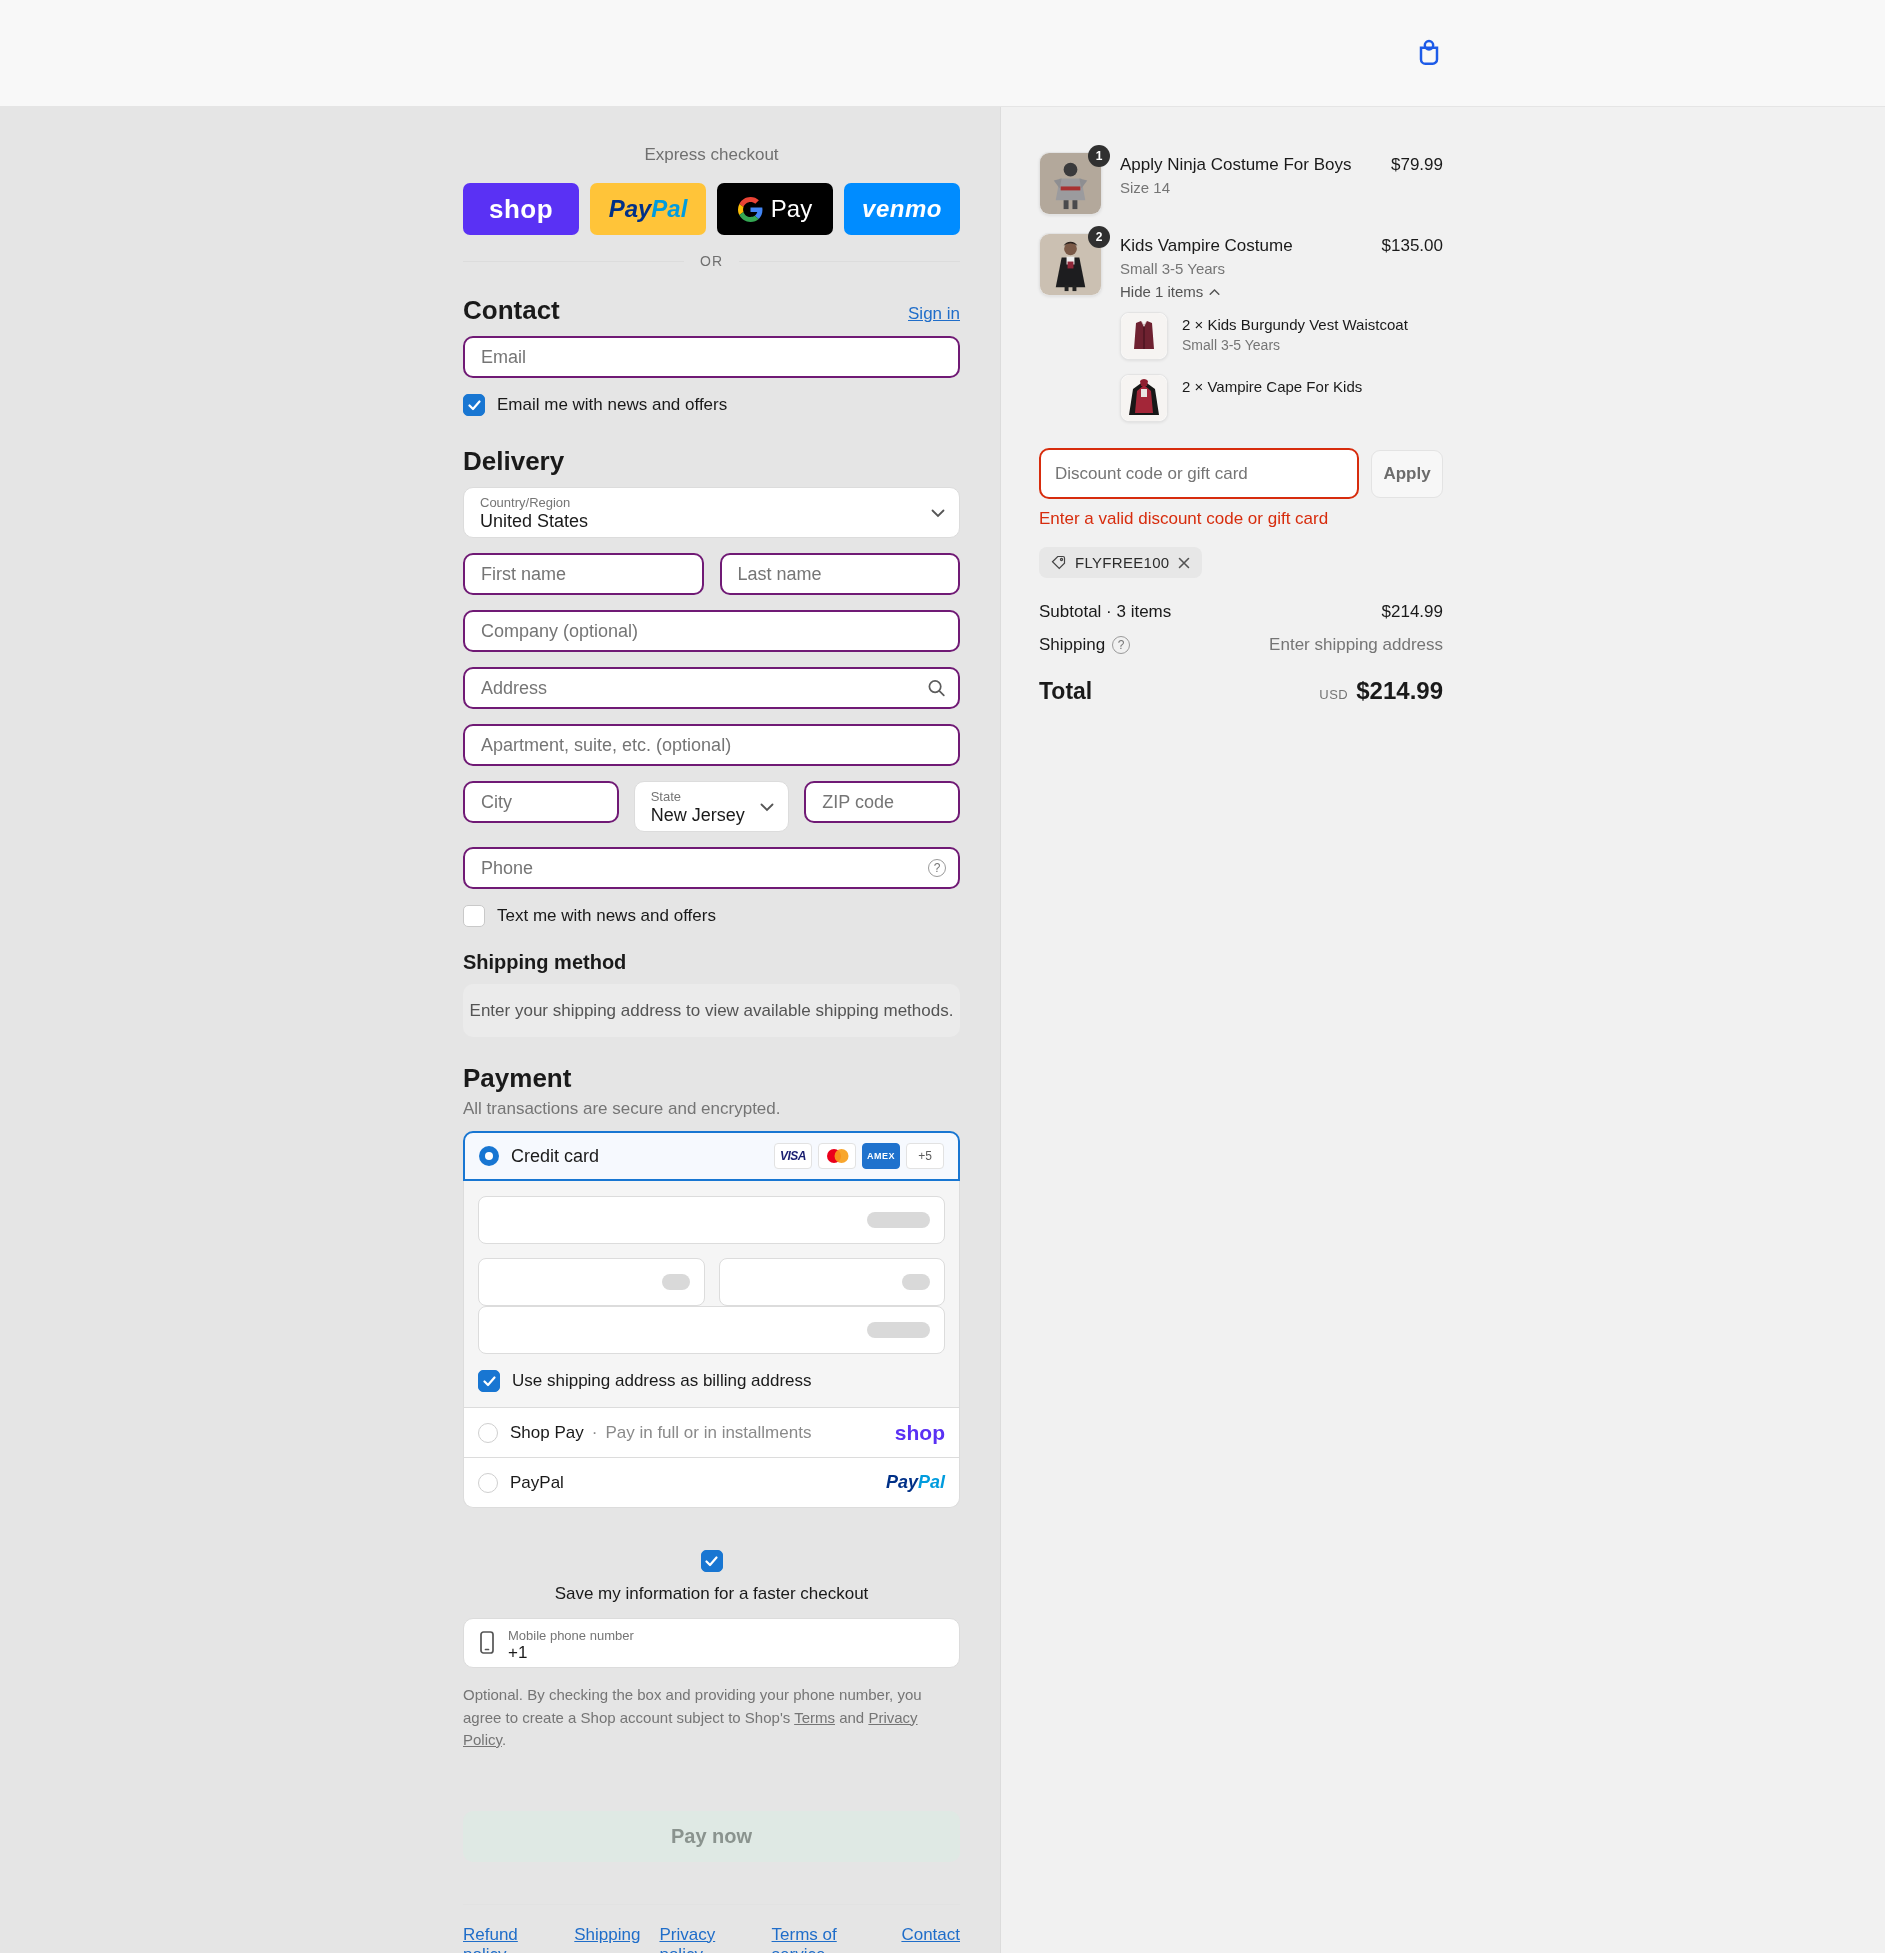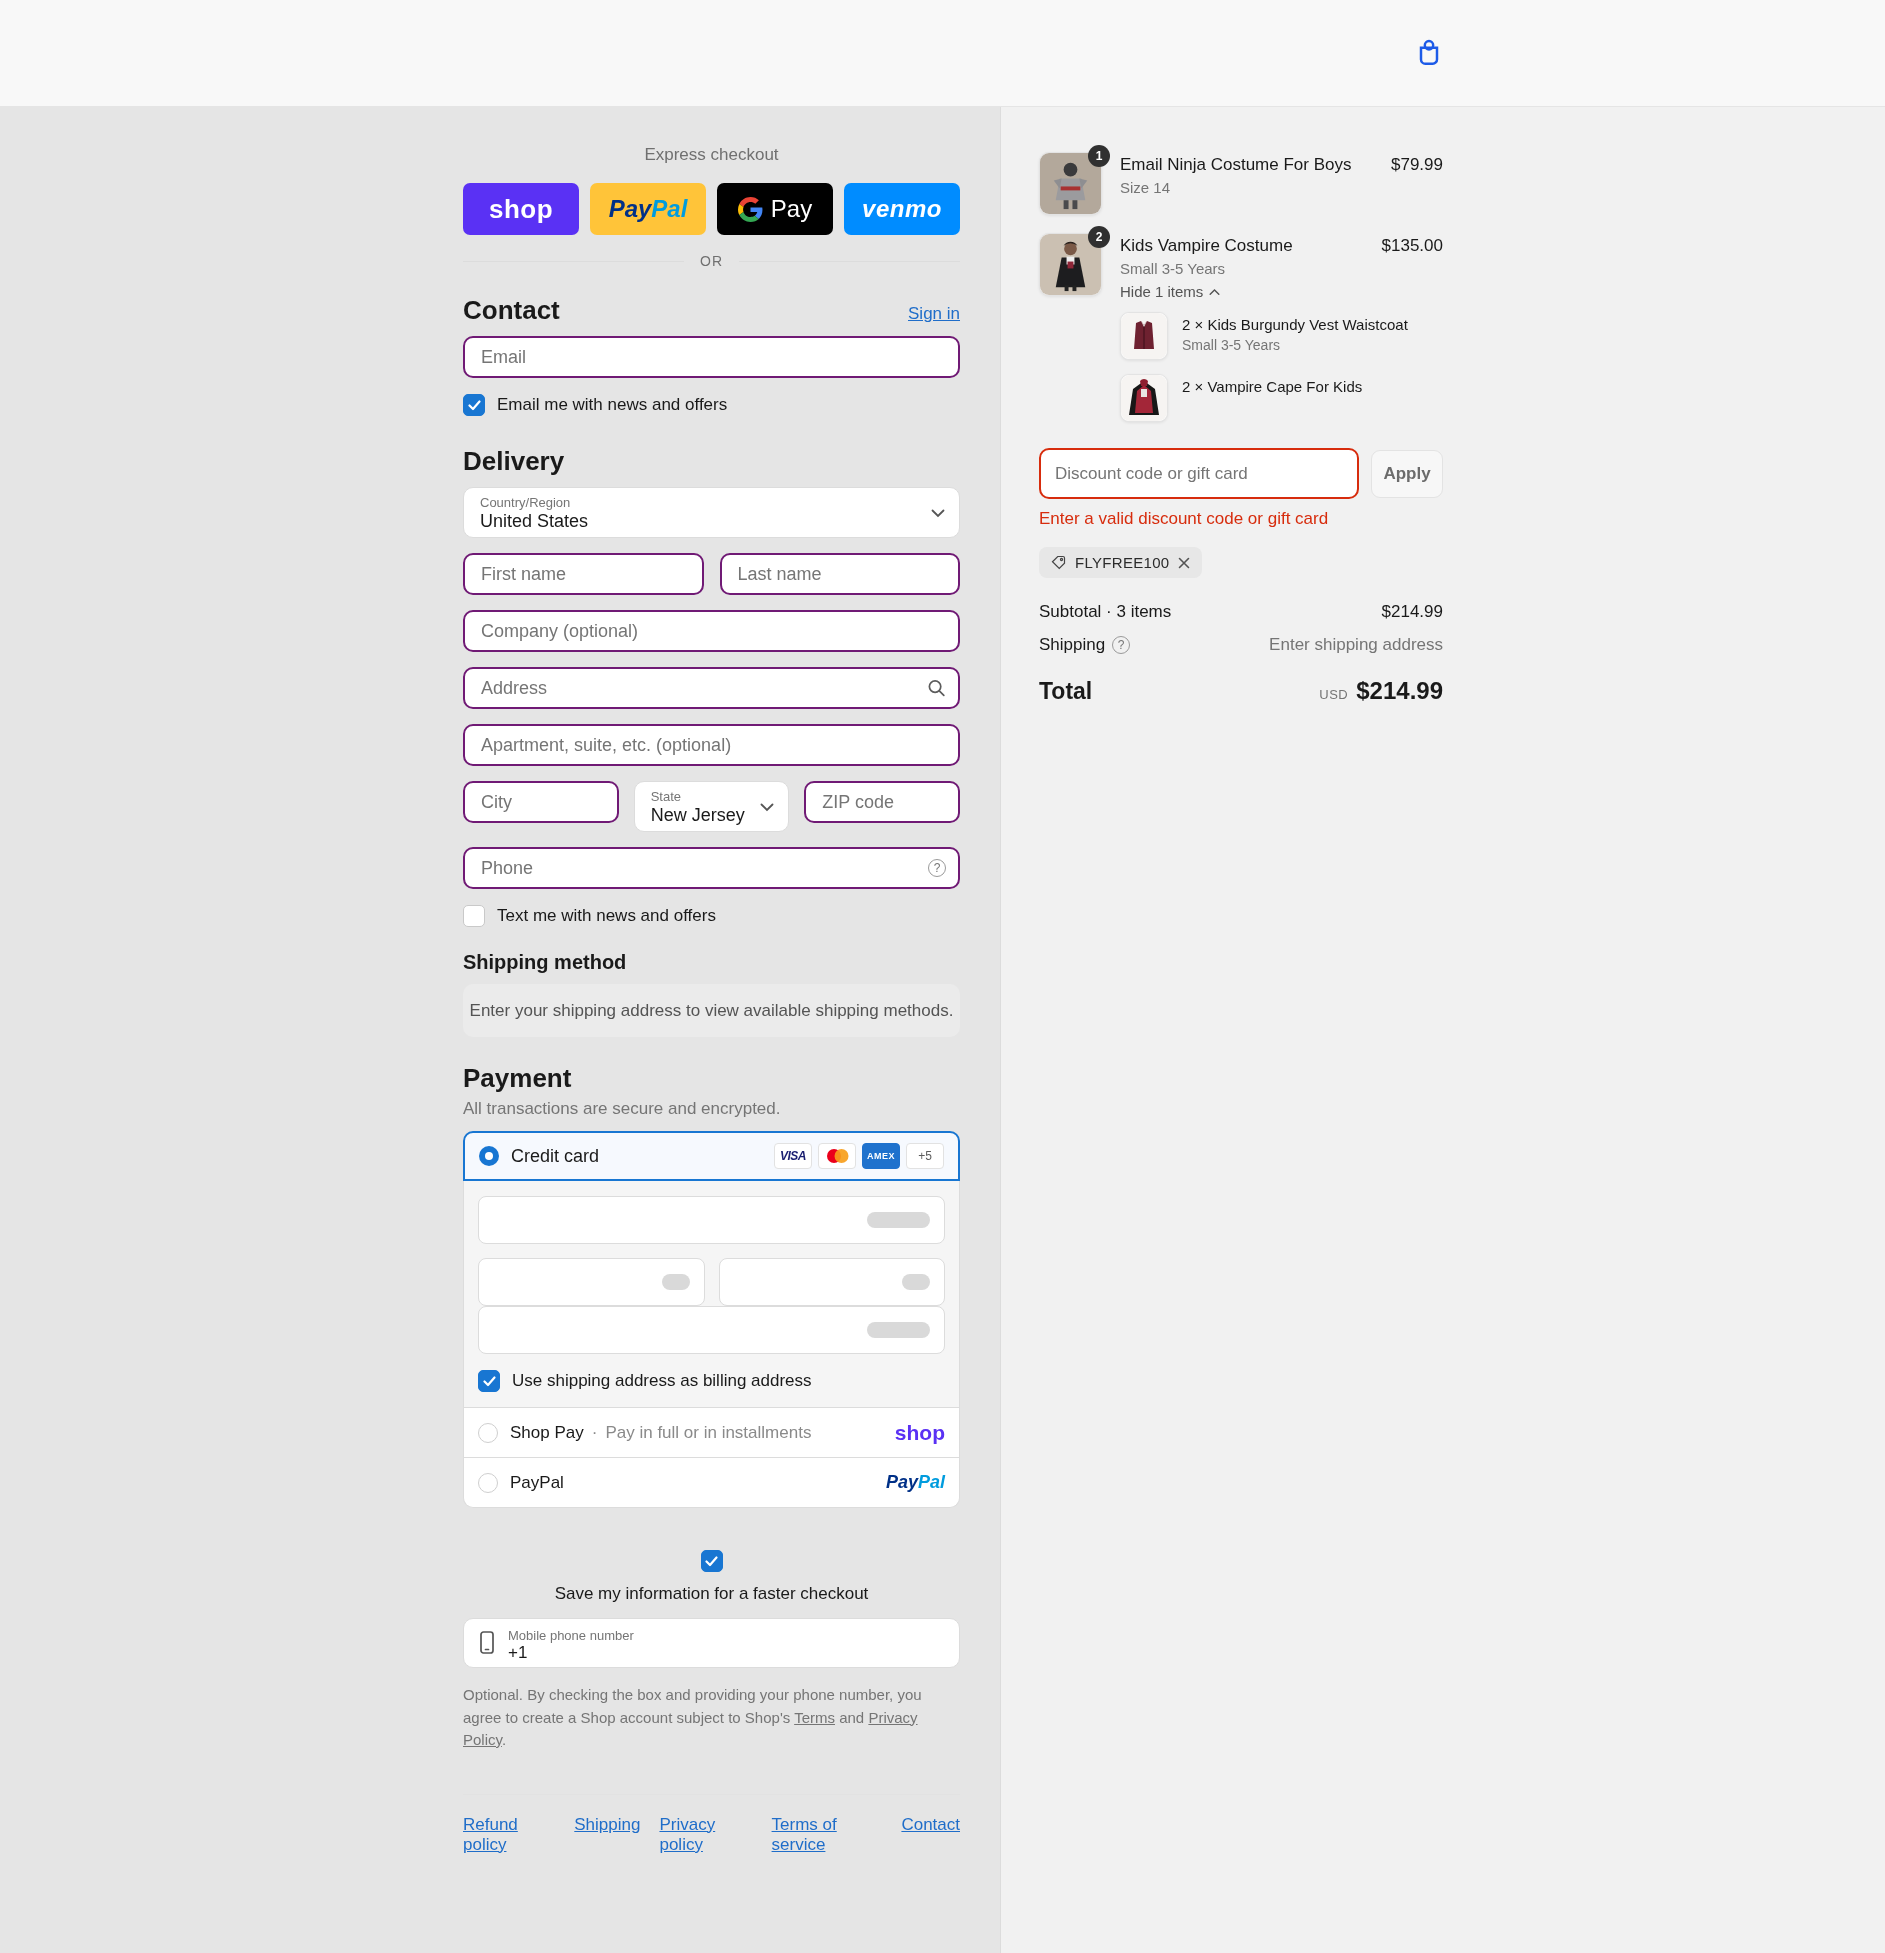--- a/index.html
+++ b/index.html
@@ -409,20 +409,21 @@
               </svg>
           </span>
           <span class="mobile-lines">
             <span class="mobile-label">Mobile phone number</span>
             <span class="mobile-value">+1</span>
           </span>
         </div>
 
         <p class="disclaimer"><span>Optional. By checking the box and providing your phone number, you agree to create a Shop account subject to Shop's </span><a>Terms</a><span> and </span><a>Privacy Policy</a><span>.</span></p>
 
+        <button class="pay-now">Pay now</button>
 
         <footer>
           <a class="link">Refund policy</a>
           <a class="link">Shipping</a>
           <a class="link">Privacy policy</a>
           <a class="link">Terms of service</a>
           <a class="link">Contact</a>
         </footer>
 
       </div>
@@ -441,21 +442,21 @@
               <path d="M14 28 L22 26 L20 36 Z" fill="#8e8e91"></path>
               <path d="M48 28 L40 26 L42 36 Z" fill="#8e8e91"></path>
               <rect x="21" y="34" width="20" height="4" fill="#a83232"></rect>
               <rect x="24" y="48" width="5" height="9" fill="#4a4a4c"></rect>
               <rect x="33" y="48" width="5" height="9" fill="#4a4a4c"></rect>
             </svg>
             <span class="qty-badge">1</span>
           </div>
           <div class="item-body">
             <div class="item-top">
-              <span class="item-title">Email Ninja Costume For Boys</span>
+              <span class="item-title">Apply Ninja Costume For Boys</span>
               <span class="item-price">$79.99</span>
             </div>
             <div class="item-variant">Size 14</div>
           </div>
         </div>
 
         
         <div class="cart-item" style="margin-bottom:0">
           <div class="thumb">
             <svg width="61" height="61" viewBox="0 0 62 62">

